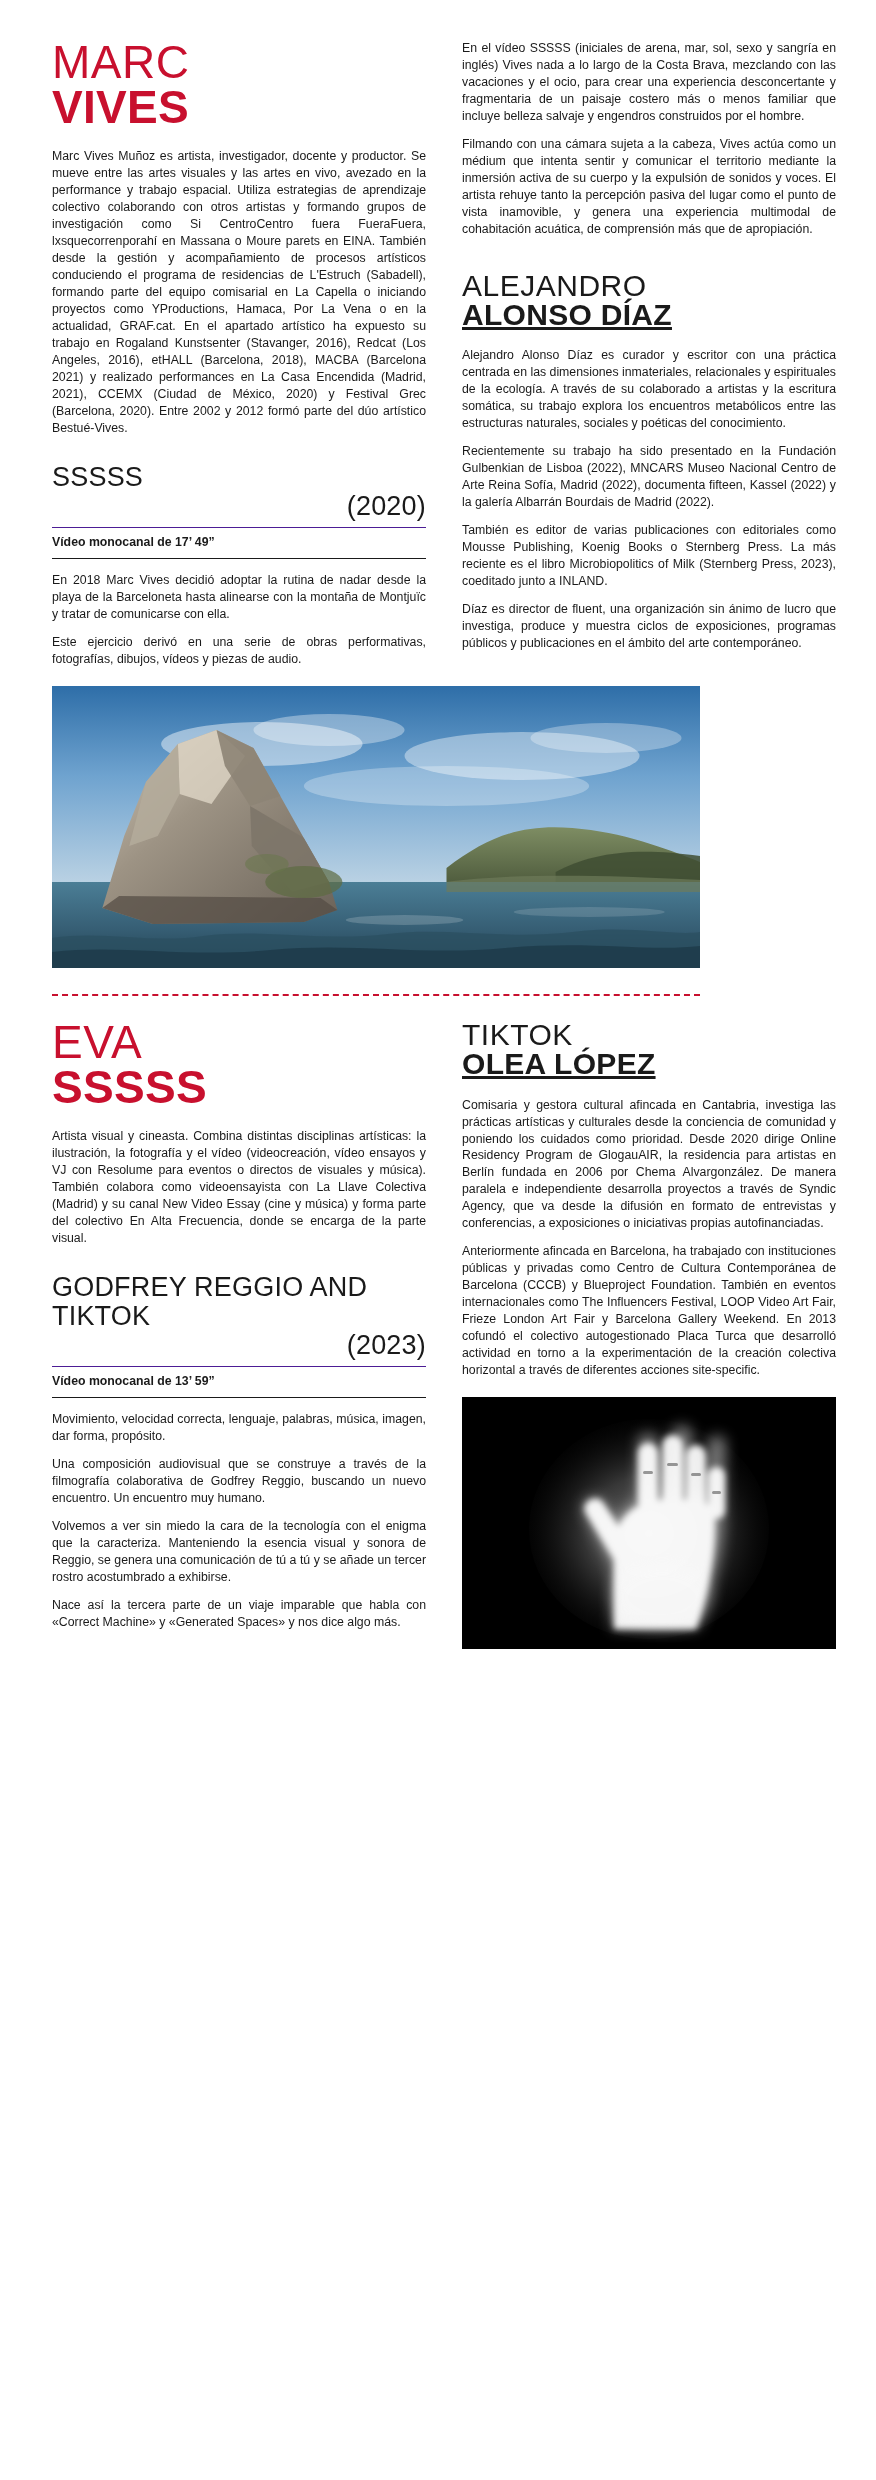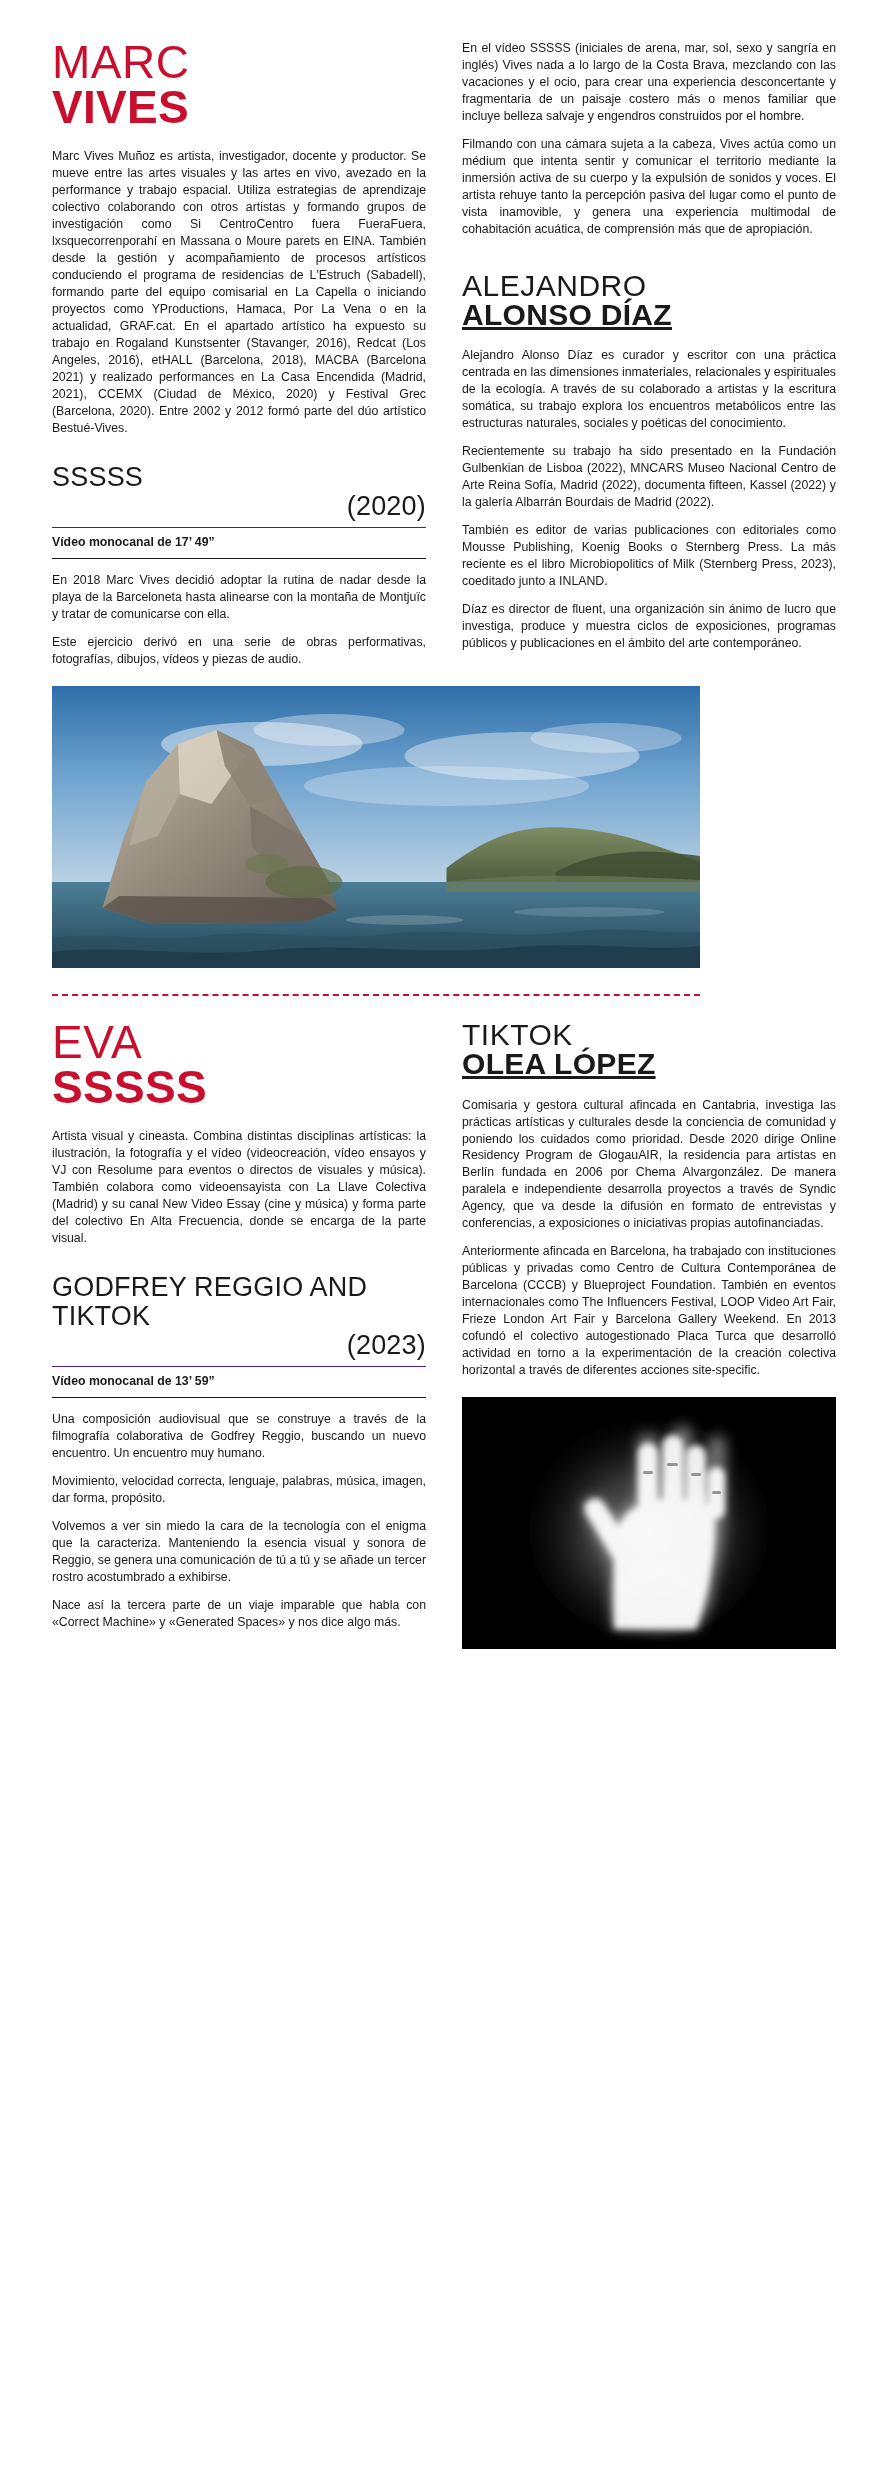--- a/index.html
+++ b/index.html
@@ -226,22 +226,22 @@
       </h2>
 
       <p class="body">Artista visual y cineasta. Combina distintas disciplinas artísticas: la ilustración, la fotografía y el vídeo (videocreación, vídeo ensayos y VJ con Resolume para eventos o directos de visuales y música). También colabora como videoensayista con La Llave Colectiva (Madrid) y su canal New Video Essay (cine y música) y forma parte del colectivo En Alta Frecuencia, donde se encarga de la parte visual.</p>
 
       <div class="work-title">
         <span>GODFREY REGGIO AND TIKTOK</span>
         <span class="yr">(2023)</span>
       </div>
       <div class="work-meta">Vídeo monocanal de 13’ 59”</div>
 
+      <p class="body">Movimiento, velocidad correcta, lenguaje, palabras, música, imagen, dar forma, propósito.</p>
       <p class="body">Una composición audiovisual que se construye a través de la filmografía colaborativa de Godfrey Reggio, buscando un nuevo encuentro. Un encuentro muy humano.</p>
-      <p class="body">Movimiento, velocidad correcta, lenguaje, palabras, música, imagen, dar forma, propósito.</p>
       <p class="body">Volvemos a ver sin miedo la cara de la tecnología con el enigma que la caracteriza. Manteniendo la esencia visual y sonora de Reggio, se genera una comunicación de tú a tú y se añade un tercer rostro acostumbrado a exhibirse.</p>
       <p class="body">Nace así la tercera parte de un viaje imparable que habla con «Correct Machine» y «Generated Spaces» y nos dice algo más.</p>
     </div>
 
     <div class="col">
       <h2 class="artist-name mid dark">
         <span class="first">TIKTOK</span>
         <span class="last">OLEA LÓPEZ</span>
       </h2>
 

